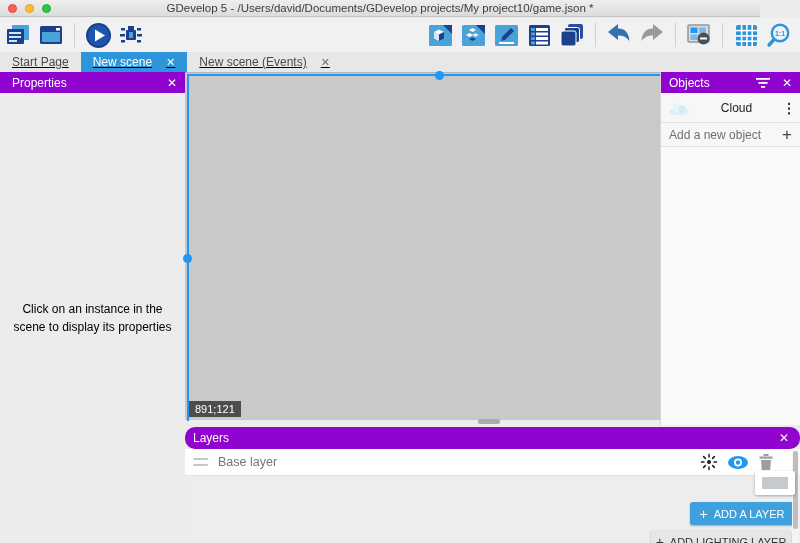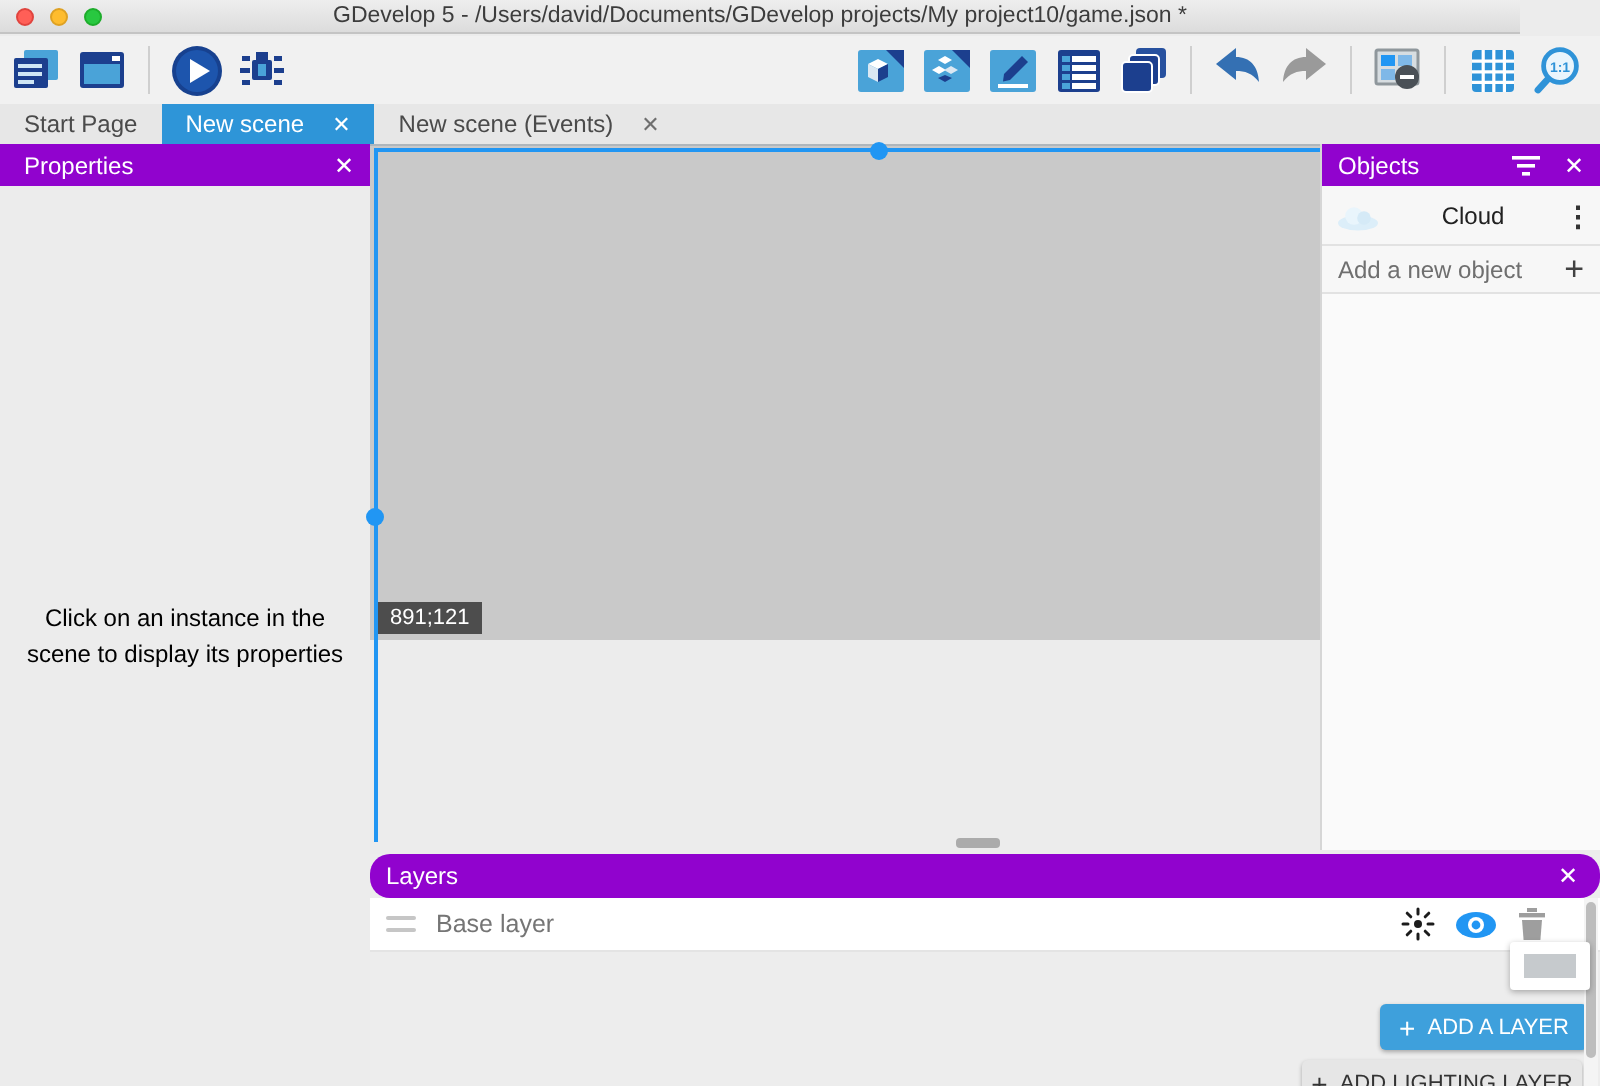--- a/index.html
+++ b/index.html
@@ -22,40 +22,40 @@
   .toolbar { position:absolute; left:0; top:18px; width:800px; height:34px;
     background:#f1f1f1; display:flex; align-items:center; }
   .tool-group { display:flex; align-items:center; gap:7px; }
   .tool-group.left { margin-left:5px; }
   .tool-group.right { position:absolute; right:8px; }
   .tool-btn { width:26px; height:26px; display:flex; align-items:center; justify-content:center; }
   .tool-sep { width:1px; height:24px; background:#cfcfcf; margin:0 3px; }
 
   
   .tabsrow { position:absolute; left:0; top:52px; width:800px; height:20px;
-    background:#e7e7e7; display:flex; align-items:stretch; }
+    background:#e7e7e7; display:flex; align-items:stretch;text-decoration:underline; }
   .tab { display:flex; align-items:center; padding:0 12px; font-size:12px; color:#4a4a4a; }
   .tab .tab-close { margin-left:14px; font-size:11px; color:#6f6f6f; }
   .tab.active { background:#2e95d8; color:#ffffff; }
   .tab.active .tab-close { color:#ffffff; }
 
   
   .panel-header { height:21px; background:#9103ce; color:#fff; display:flex; align-items:center;
     font-size:12px; padding:0 8px; position:relative; flex:0 0 auto; }
   .panel-close { position:absolute; right:8px; top:0; height:21px; display:flex; align-items:center;
     font-size:12px; color:#fff; }
 
   
   .properties { position:absolute; left:0; top:72px; width:185px; height:471px; background:#ececec; }
   .properties .panel-header { padding-left:12px; }
   .props-message { position:absolute; top:228px; left:0; width:100%; padding:0 8px;
     text-align:center; font-size:12px; color:#000000; line-height:1.5; }
 
   
-  .canvas { position:absolute; left:185px; top:72px; width:475px; height:248px;
+  .canvas { position:absolute; left:185px; top:72px; width:475px; height:348px;
     background:#c9c9c9; border-top:1px solid #aeb6bc; }
   .sel-top { position:absolute; left:2px; top:1px; width:473px; height:2px; background:#2196f3; }
   .sel-left { position:absolute; left:2px; top:1px; width:2px; height:347px; background:#2196f3; }
   .sel-dot { position:absolute; width:9px; height:9px; border-radius:50%; background:#2196f3; }
   .sel-dot.top { left:250px; top:-2px; }
   .sel-dot.left { left:-2px; top:181px; }
   .coord-badge { position:absolute; left:4px; bottom:3px; background:#4d4d4d; color:#fff;
     font-size:11px; padding:2px 6px; }
   .hscroll-thumb { position:absolute; left:478px; top:419px; width:22px; height:5px;
     background:#ababab; border-radius:2px; }

